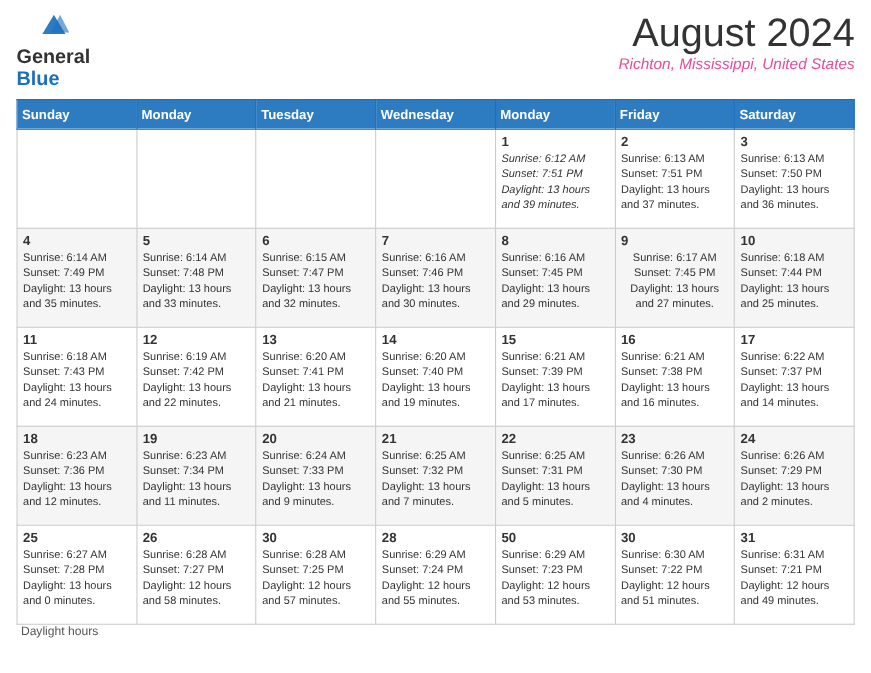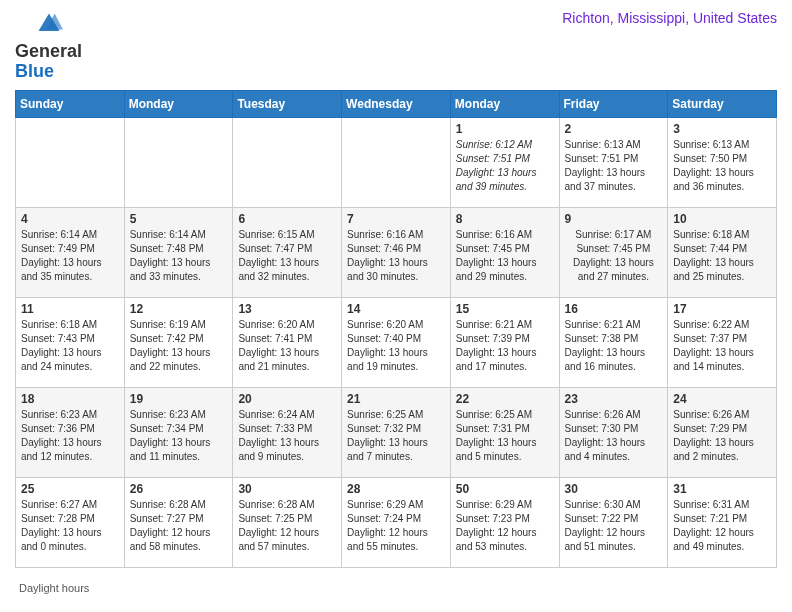--- a/index.html
+++ b/index.html
@@ -45,21 +45,22 @@
       text-align: right;
     }
     .main-title {
       font-size: 36px;
       font-weight: normal;
       color: #333;
       line-height: 1.1;
     }
     .subtitle {
       font-size: 14px;
-      color: #6d28d9;
+      color: #ec4899;
+      font-style: italic;
     }
     table {
       width: 100%;
       border-collapse: collapse;
       table-layout: fixed;
     }
     thead th {
       background-color: #2d7cc1;
       color: #fff;
       font-size: 12px;
@@ -106,20 +107,21 @@
     <svg class="logo-icon" viewBox="0 0 40 40">
       <polygon points="20,5 35,30 5,30" fill="#2d7cc1"></polygon>
       <polygon points="28,5 40,28 16,28" fill="#1a6fbf" opacity="0.6"></polygon>
     </svg>
     <div class="logo-text">
       <span class="logo-general">General</span>
       <span class="logo-blue">Blue</span>
     </div>
   </div>
   <div class="title-block">
+    <div class="main-title">August 2024</div>
     <div class="subtitle">Richton, Mississippi, United States</div>
   </div>
 </div>
 
 <table>
   <thead>
     <tr>
     <th>Sunday</th>
         <th>Monday</th>
         <th>Tuesday</th>
@@ -326,13 +328,13 @@
         <td>
           <span class="day-number">31</span>
           <div class="day-info" style="white-space: pre-line;">Sunrise: 6:31 AM
 Sunset: 7:21 PM
 Daylight: 12 hours and 49 minutes.</div>
         </td>
       </tr>
     </tbody>
 </table>
 
-<div style="margin-top:14px; font-size:11px; color:#555; padding-left:4px;">Daylight hours</div>
+<div style="margin-top:0; font-size:11px; color:#555; padding-left:4px;">Daylight hours</div>
 
 </body></html>

